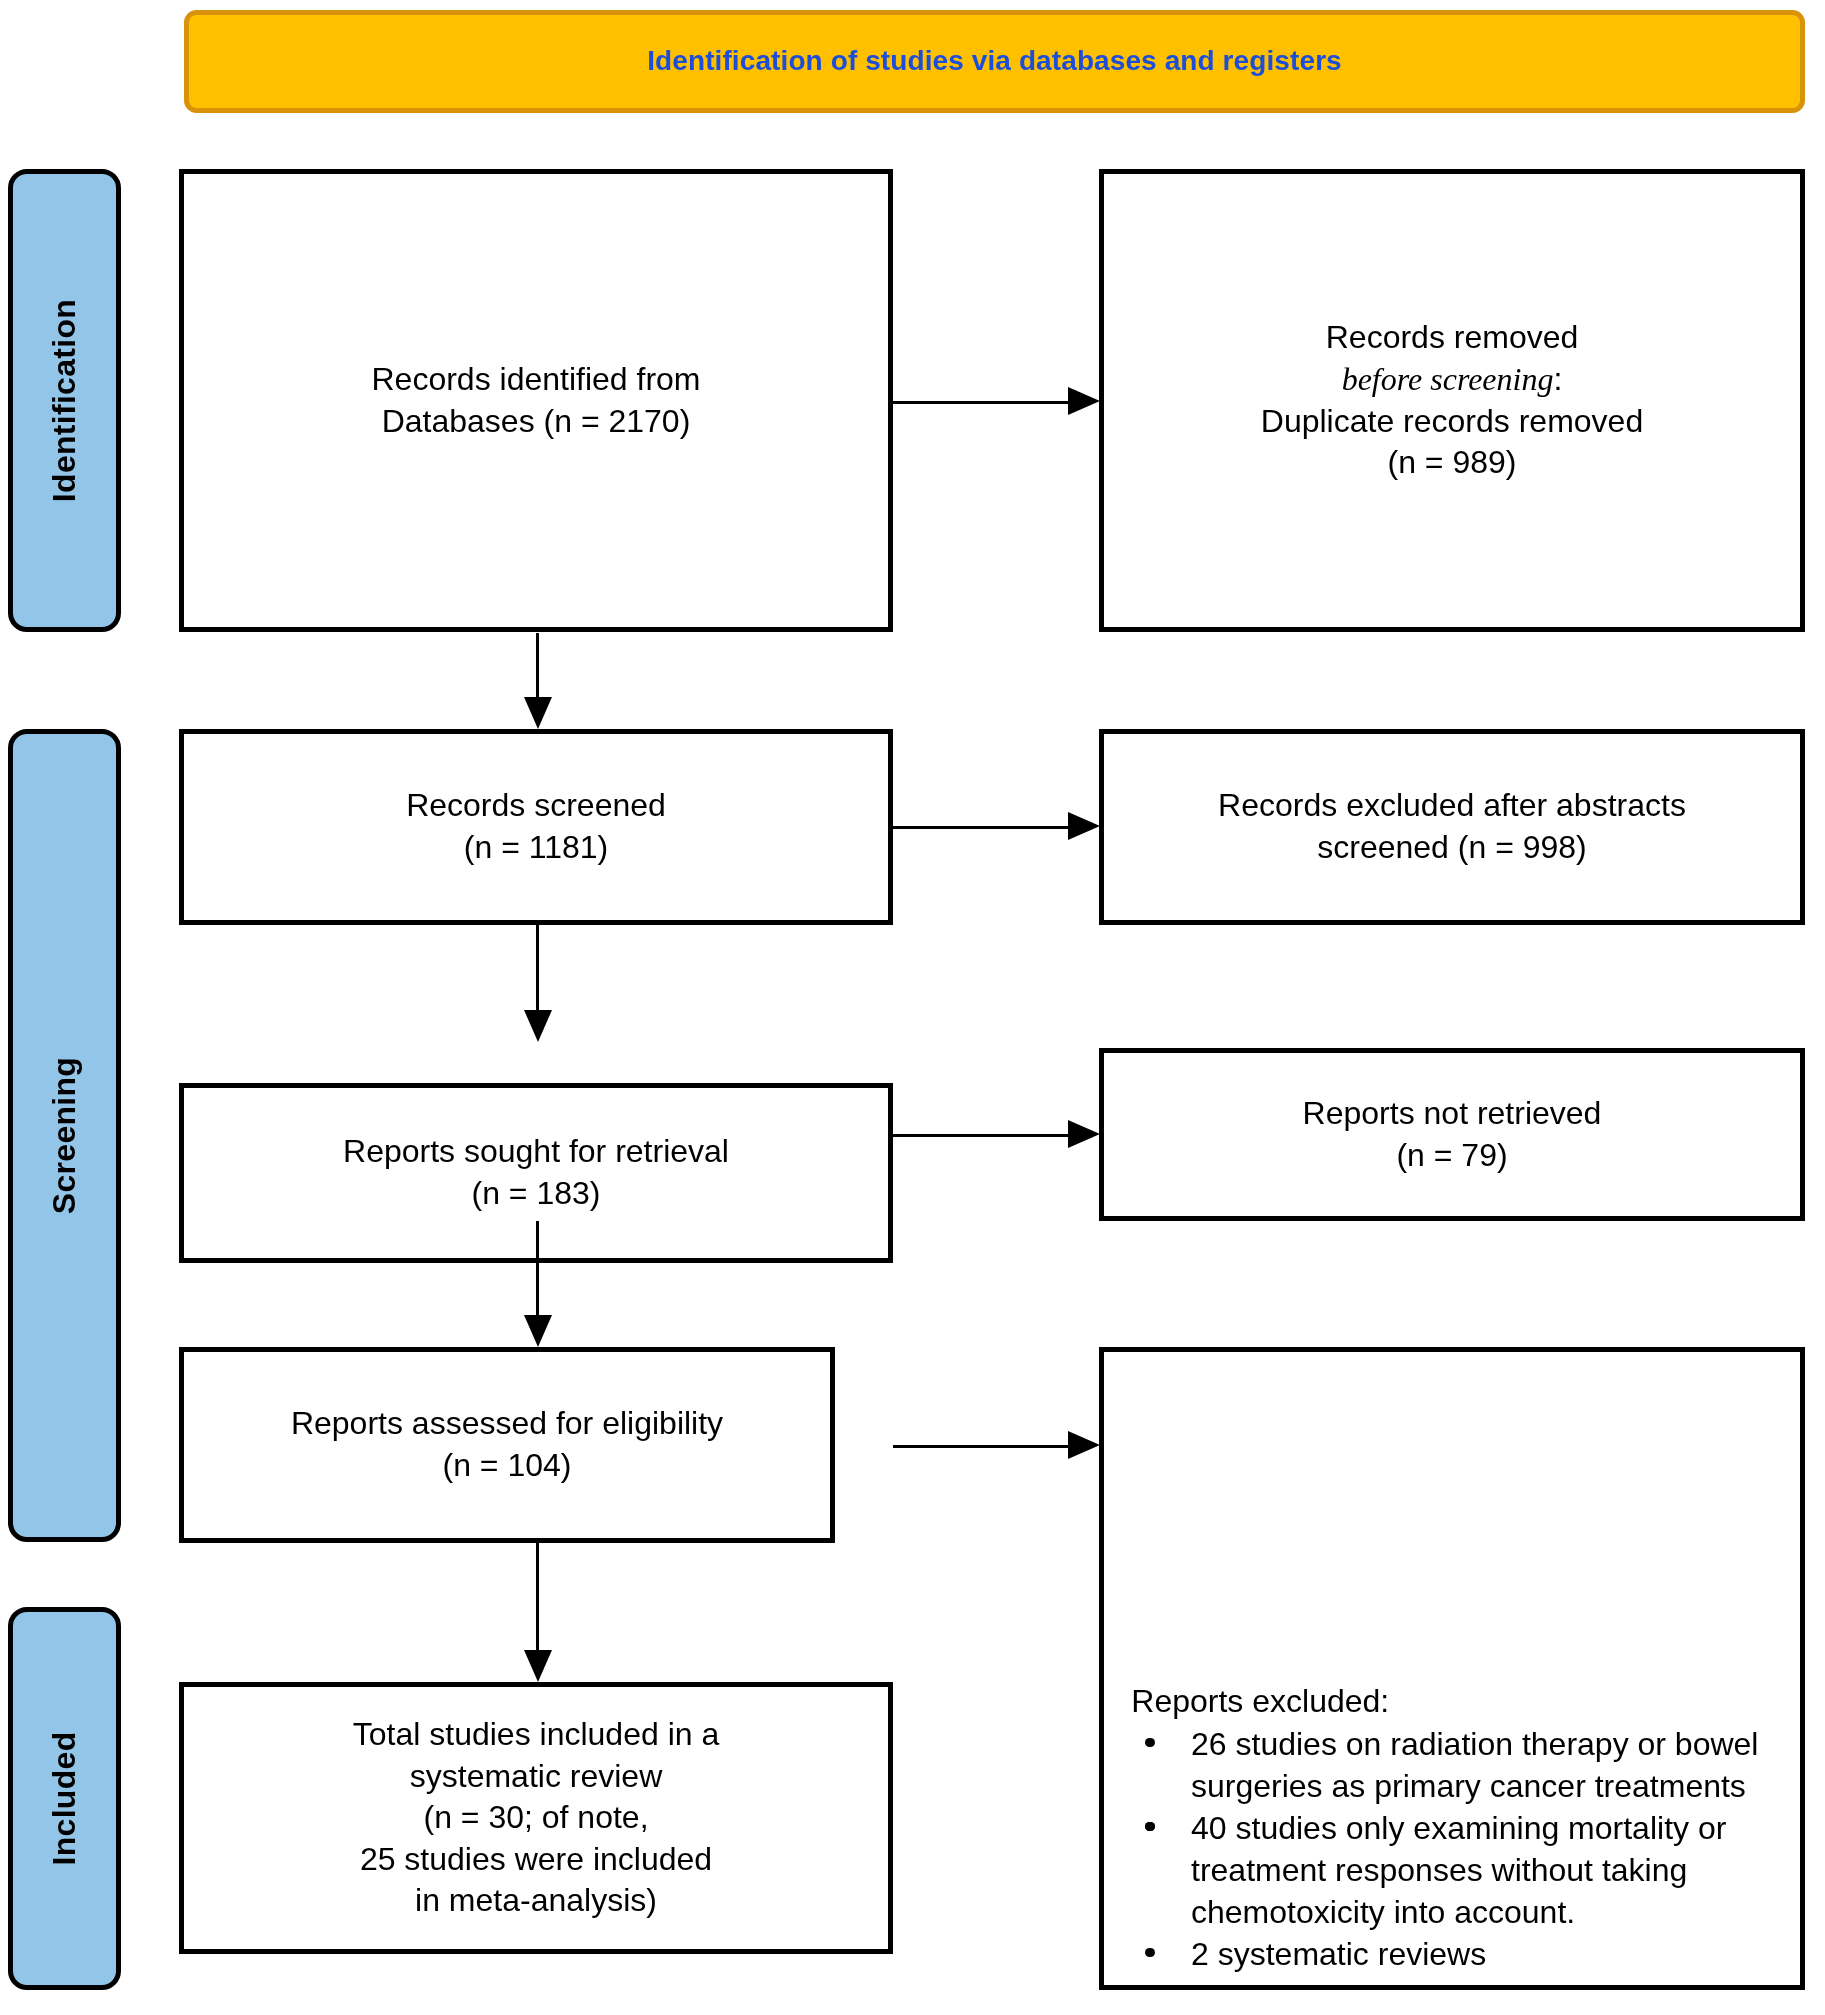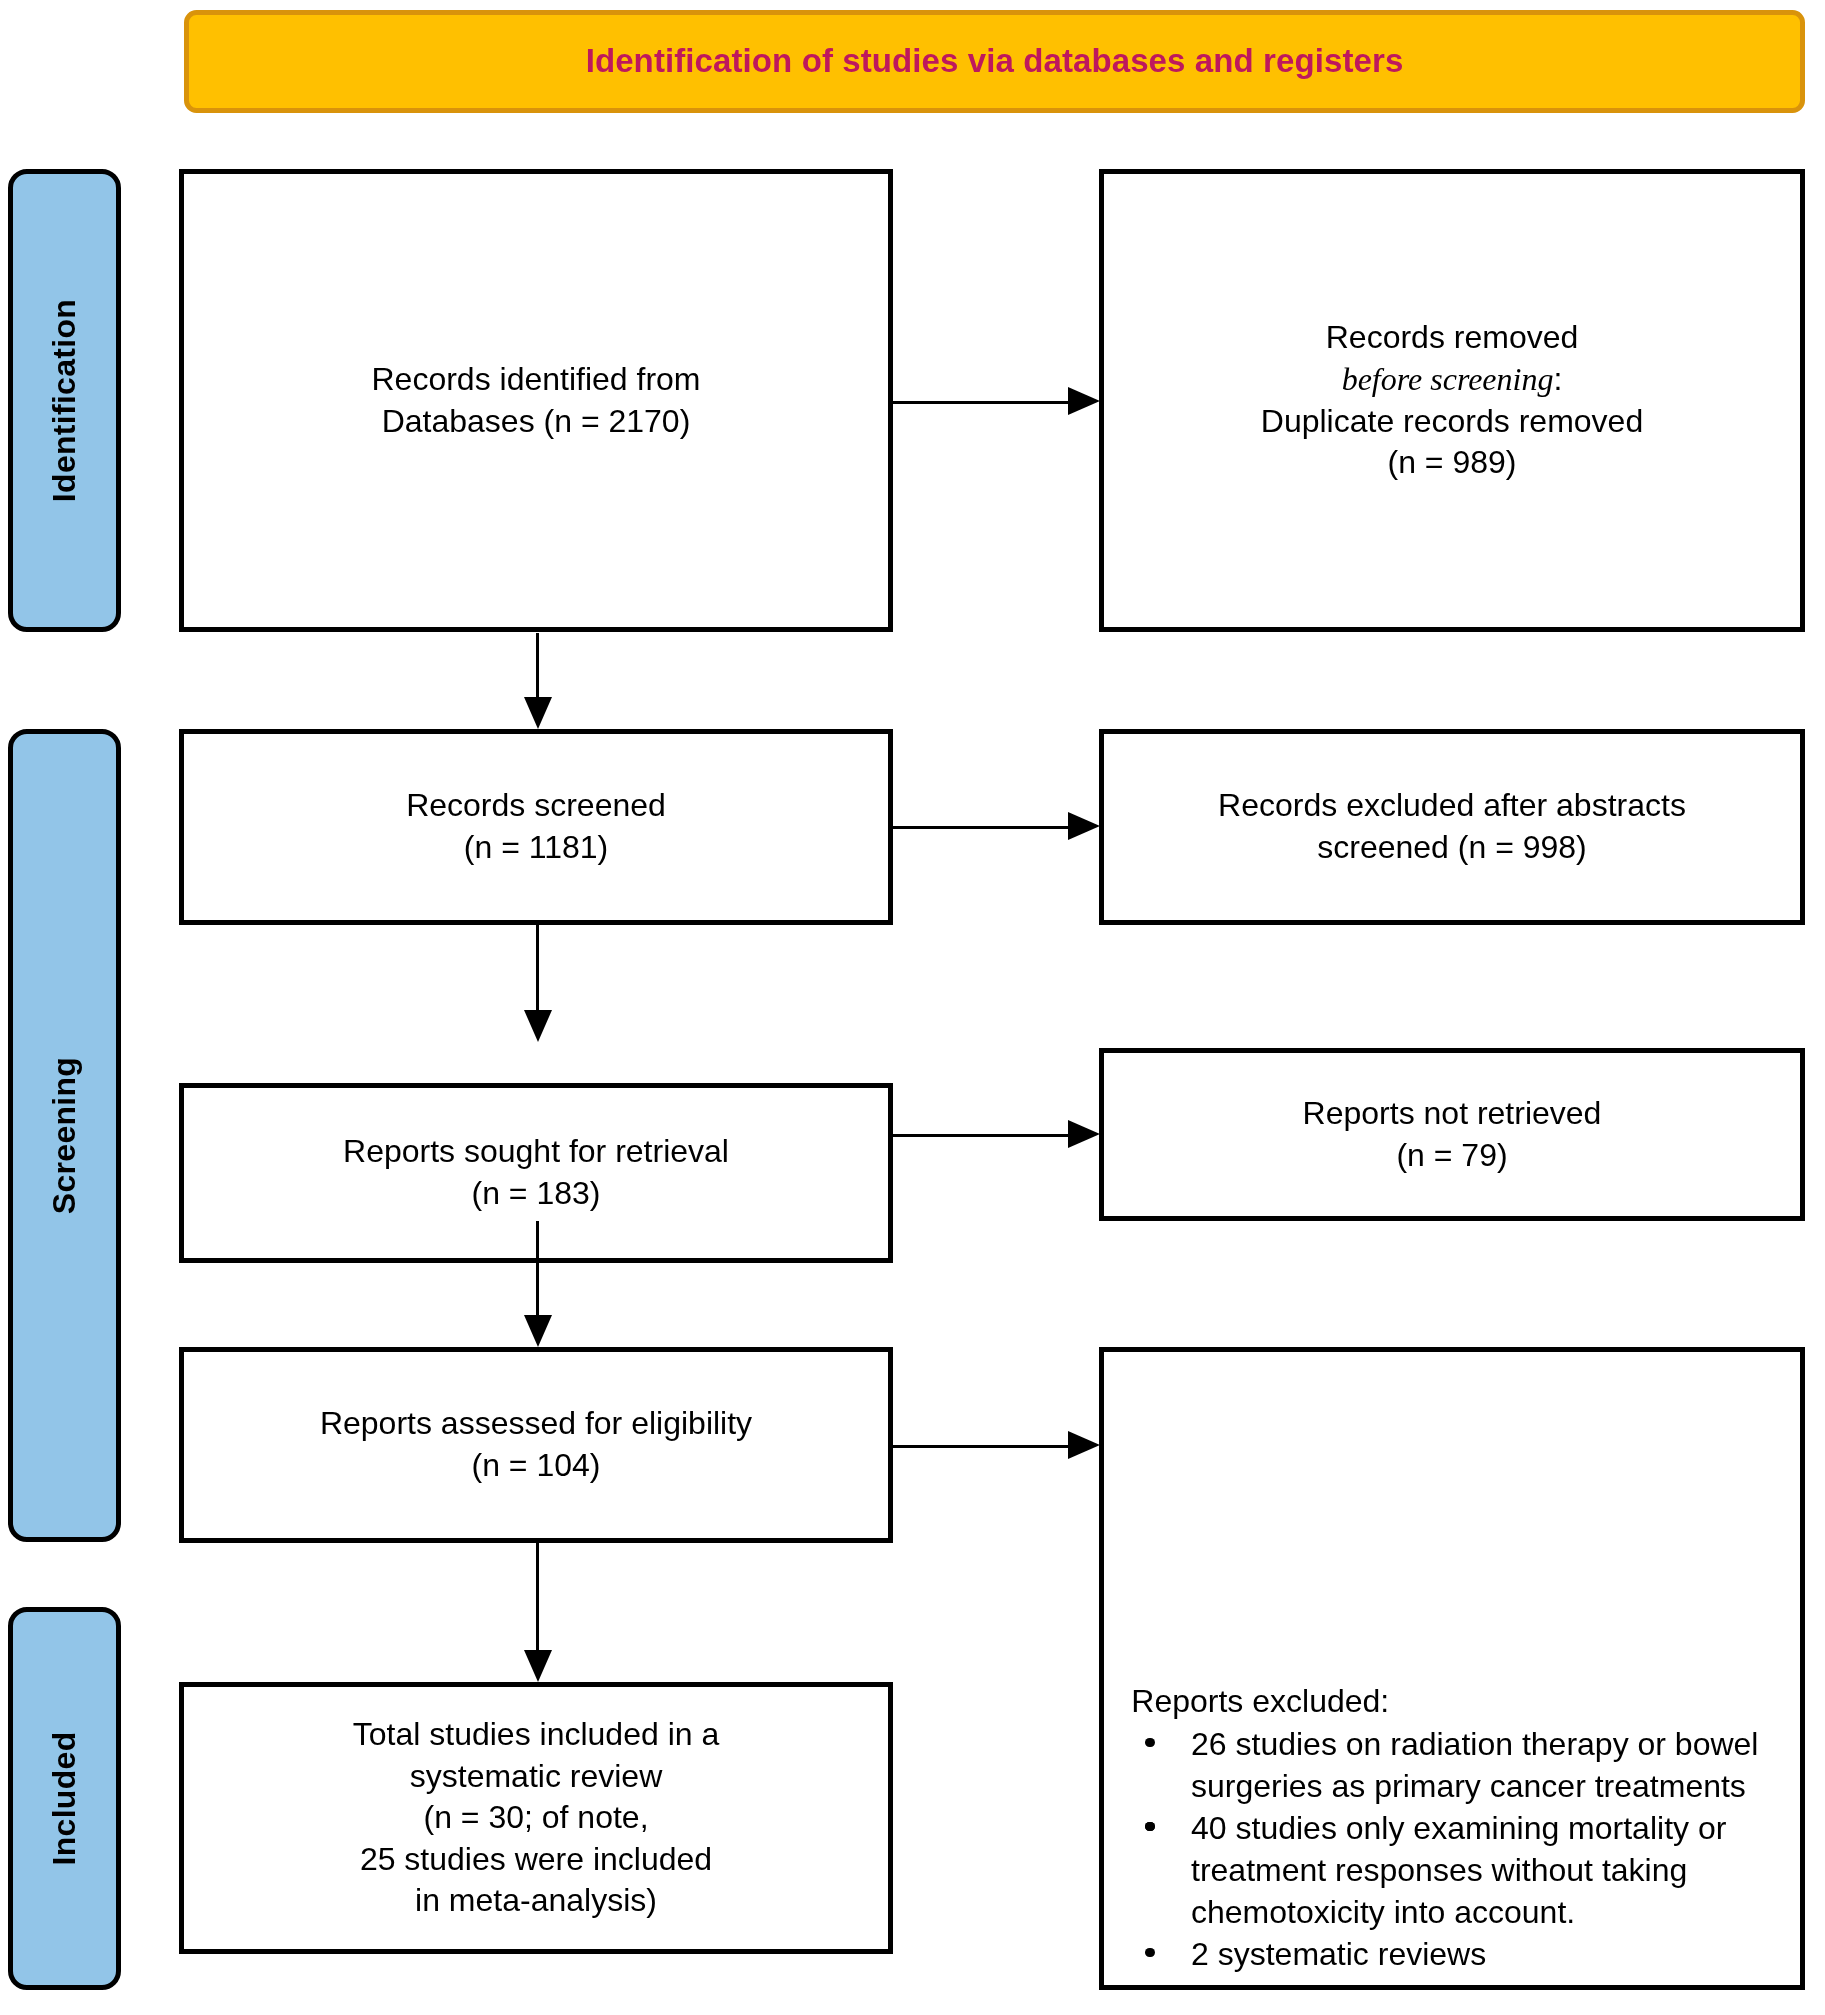--- a/index.html
+++ b/index.html
@@ -10,21 +10,21 @@
   }
   .stage{position:absolute;inset:0;}
 
   
   .header-banner{
     position:absolute;left:184px;top:9.6px;width:1621px;height:103px;
     background:#FFC000;border:5.1px solid #D9930B;border-radius:12.4px;
     box-sizing:border-box;display:flex;align-items:center;justify-content:center;
   }
   .header-banner .title{
-    font-size:33px;font-weight:bold;letter-spacing:0.1px;color:#be185d;text-align:left;
+    font-size:28px;font-weight:bold;letter-spacing:0.1px;color:#1d4ed8;text-align:left;
   }
 
   
   .stage-label{
     position:absolute;left:8px;width:113px;
     background:#92C5E8;border:5.1px solid #000000;border-radius:19px;
     box-sizing:border-box;display:flex;align-items:center;justify-content:center;
   }
   .stage-label .vtext{
     transform:rotate(-90deg);white-space:nowrap;
@@ -44,21 +44,21 @@
     font-size:32px;line-height:1.30;text-align:center;color:#000;
   }
   .flow-box .btext em{font-style:italic;font-family:Liberation Serif, serif;}
 
   #box-identified   {left:179px; top:169px;  width:714px; height:463px;}
   #box-removed      {left:1099px;top:169px;  width:706px; height:463px;}
   #box-screened     {left:179px; top:729px; width:714px; height:196px;}
   #box-excluded-abs {left:1099px;top:729px; width:706px; height:196px;}
   #box-sought       {left:179px; top:1083px; width:714px; height:180px;}
   #box-not-retrieved{left:1099px;top:1048px; width:706px; height:173px;}
-  #box-assessed     {left:179px; top:1347px; width:714px; height:196px;}
+  #box-assessed     {left:179px; top:1347px; width:656px; height:196px;}
   #box-excluded-rep {left:1099px;top:1347px; width:706px; height:643px;align-items:flex-end;}
   #box-included     {left:179px; top:1682px; width:714px; height:272px;}
 
   
   .excl-wrap{width:100%;font-size:32px;line-height:1.30;color:#000;}
   .excl-head{margin:0 0 1.1px 2.3px;}
   .excl-list{list-style:none;margin:0;padding:0;}
   .excl-list li{
     position:relative;padding-left:62px;margin:0 0 1.1px 0;
   }

